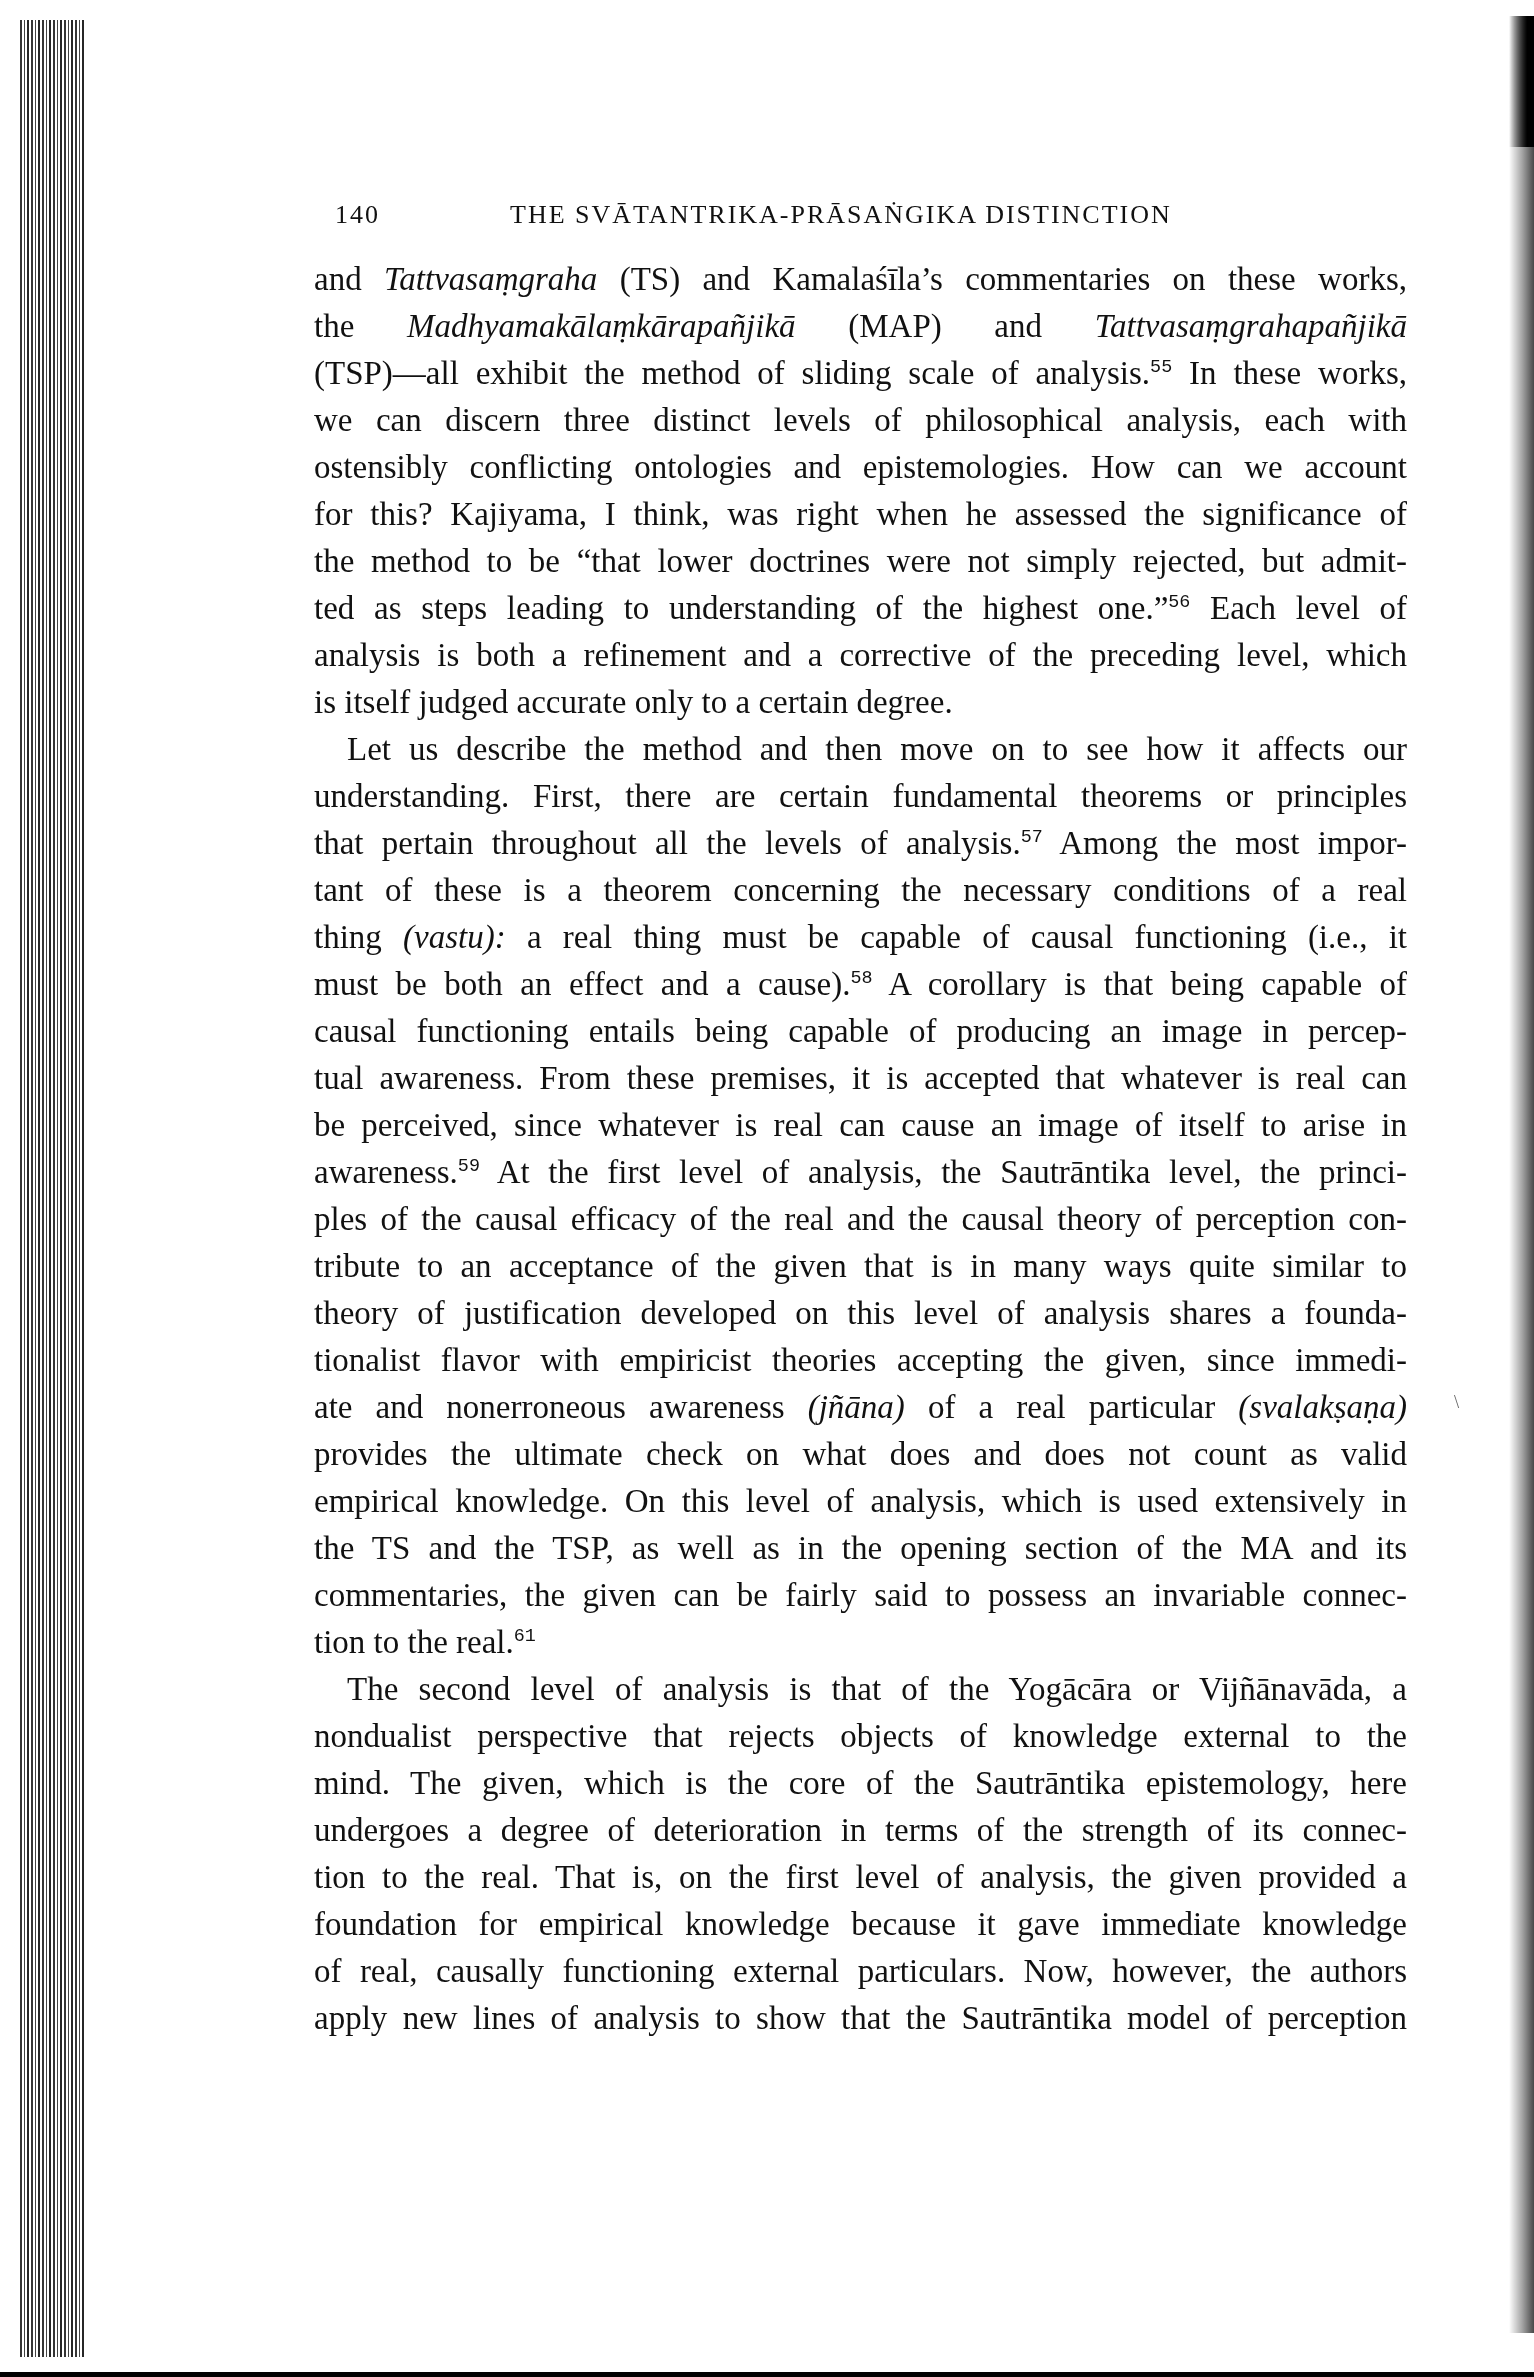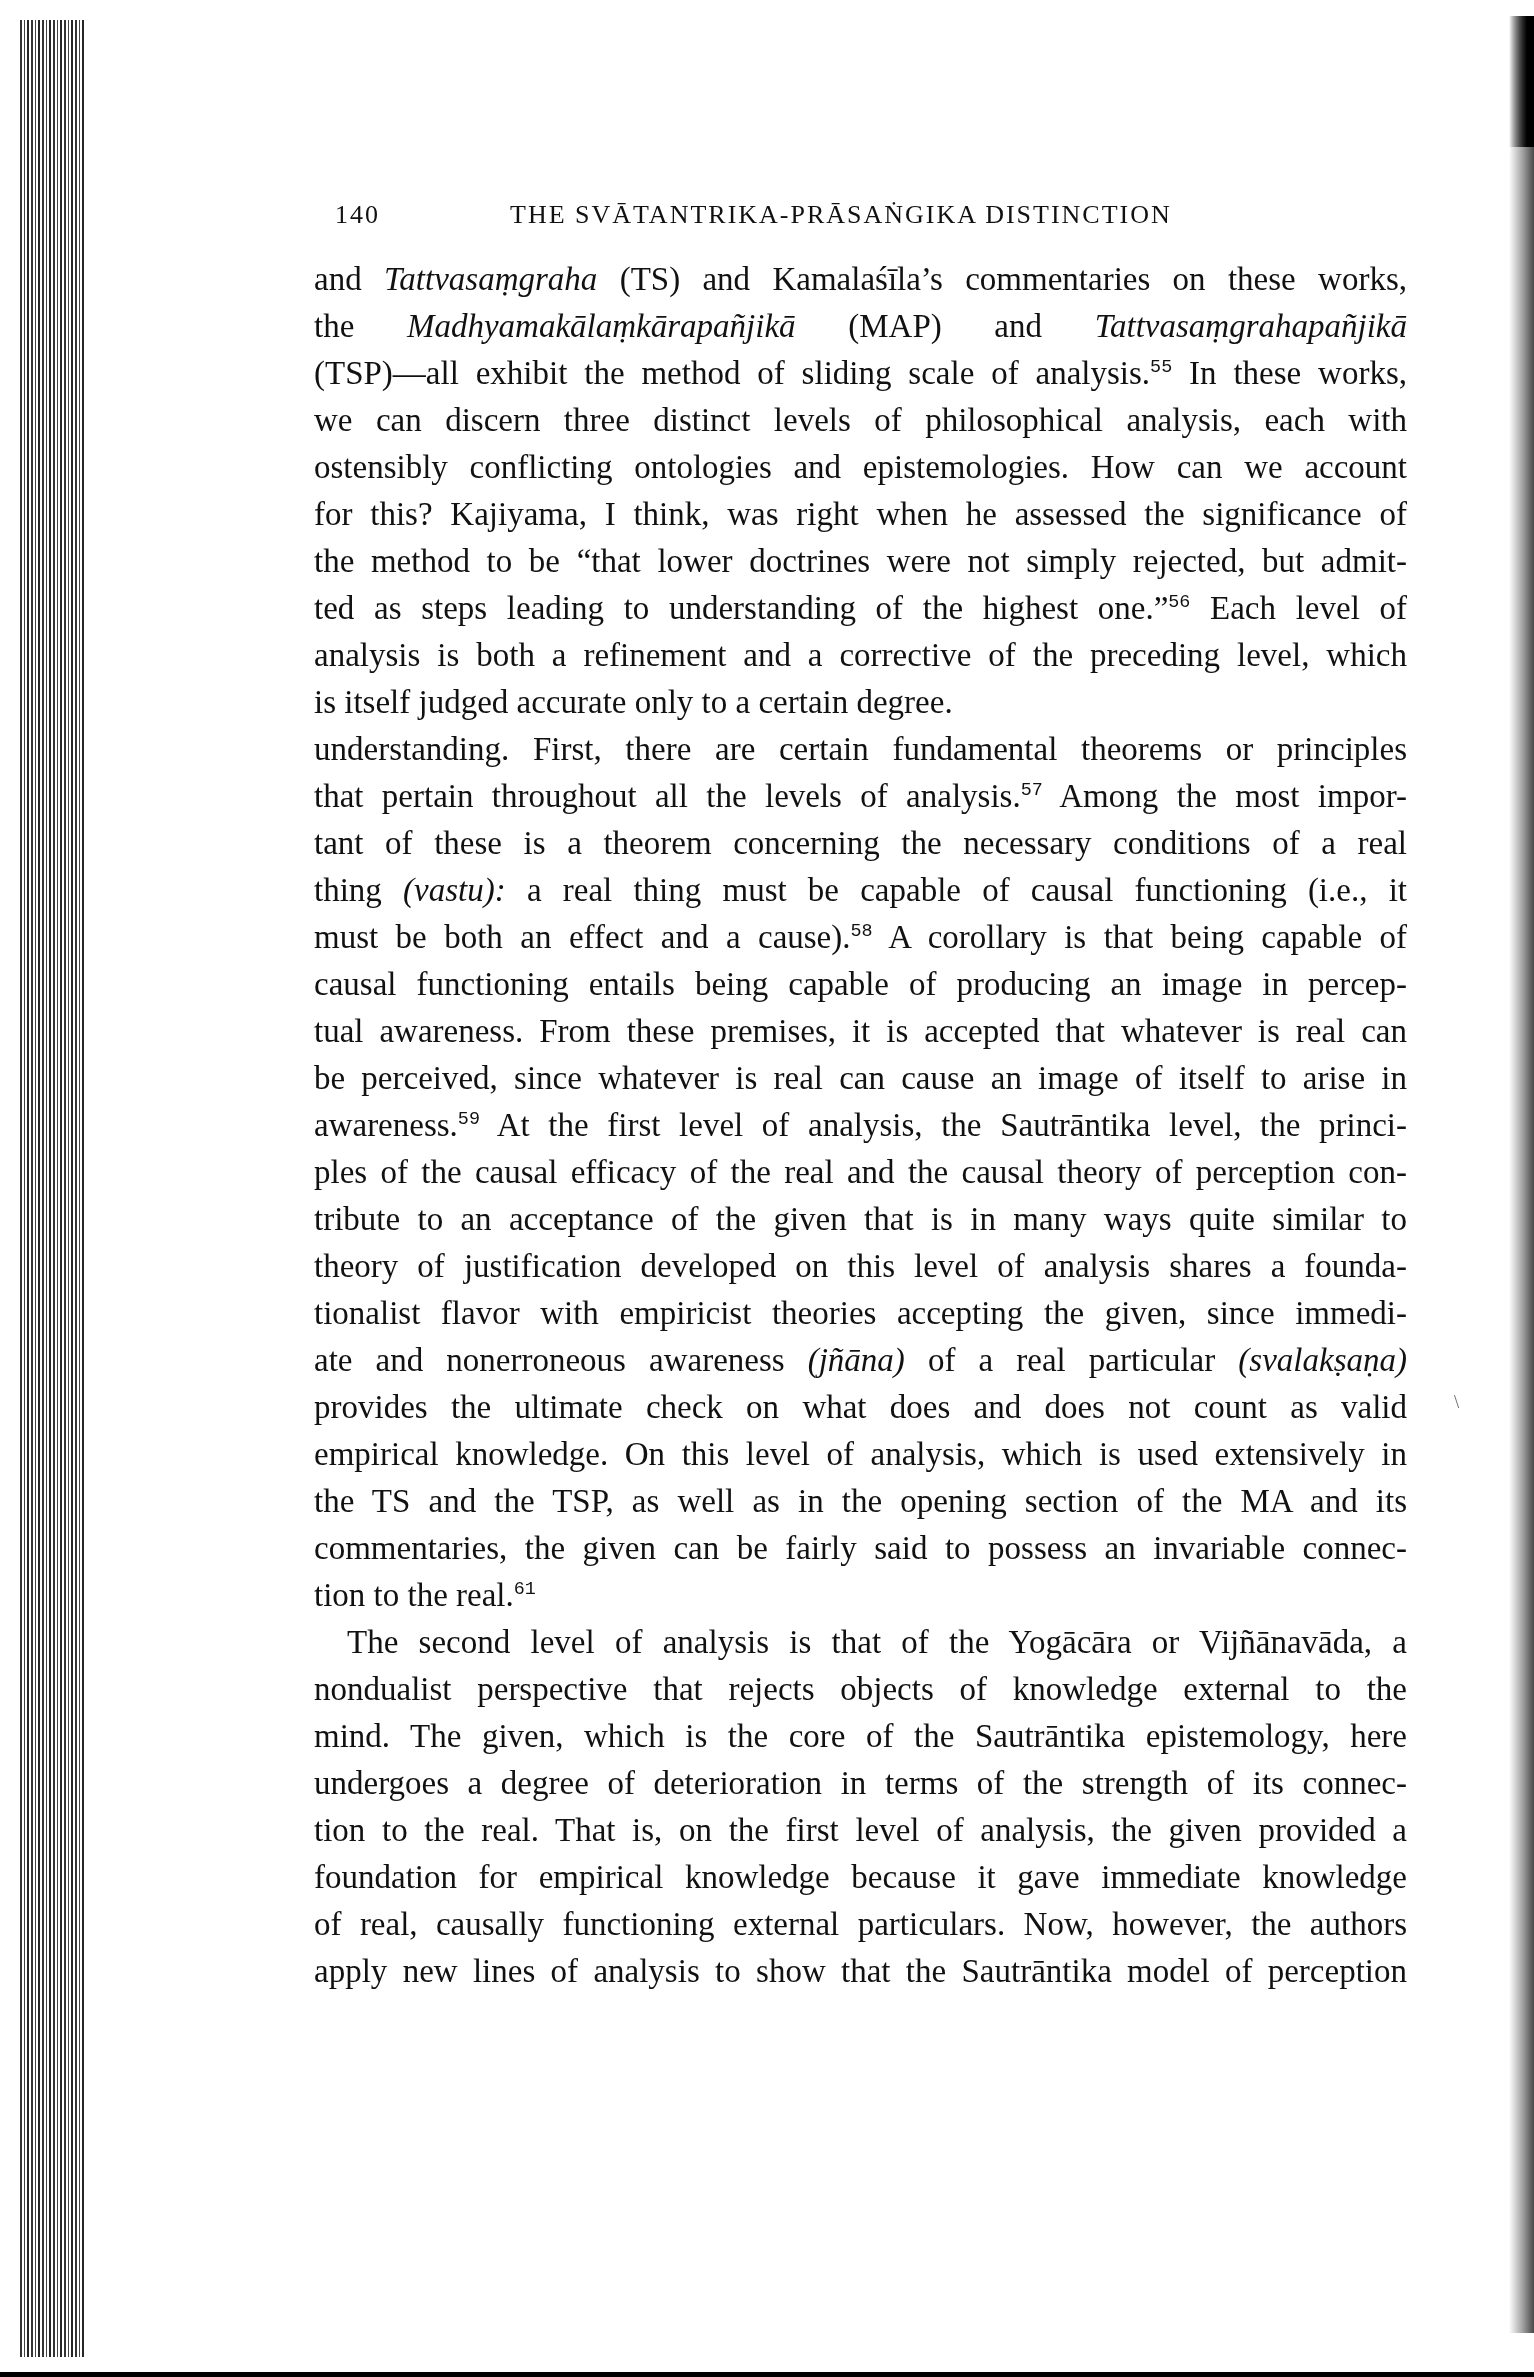--- a/index.html
+++ b/index.html
@@ -42,20 +42,21 @@
       <span class="line">(TSP)—all exhibit the method of sliding scale of analysis.<sup>55</sup> In these works,</span>
       <span class="line">we can discern three distinct levels of philosophical analysis, each with</span>
       <span class="line">ostensibly conflicting ontologies and epistemologies. How can we account</span>
       <span class="line">for this? Kajiyama, I think, was right when he assessed the significance of</span>
       <span class="line">the method to be “that lower doctrines were not simply rejected, but admit-</span>
       <span class="line">ted as steps leading to understanding of the highest one.”<sup>56</sup> Each level of</span>
       <span class="line">analysis is both a refinement and a corrective of the preceding level, which</span>
       <span class="line last">is itself judged accurate only to a certain degree.</span>
     </div>
     <div>
+      <span class="line indent">Let us describe the method and then move on to see how it affects our</span>
       <span class="line">understanding. First, there are certain fundamental theorems or principles</span>
       <span class="line">that pertain throughout all the levels of analysis.<sup>57</sup> Among the most impor-</span>
       <span class="line">tant of these is a theorem concerning the necessary conditions of a real</span>
       <span class="line">thing <i>(vastu):</i> a real thing must be capable of causal functioning (i.e., it</span>
       <span class="line">must be both an effect and a cause).<sup>58</sup> A corollary is that being capable of</span>
       <span class="line">causal functioning entails being capable of producing an image in percep-</span>
       <span class="line">tual awareness. From these premises, it is accepted that whatever is real can</span>
       <span class="line">be perceived, since whatever is real can cause an image of itself to arise in</span>
       <span class="line">awareness.<sup>59</sup> At the first level of analysis, the Sautrāntika level, the princi-</span>
       <span class="line">ples of the causal efficacy of the real and the causal theory of perception con-</span>

